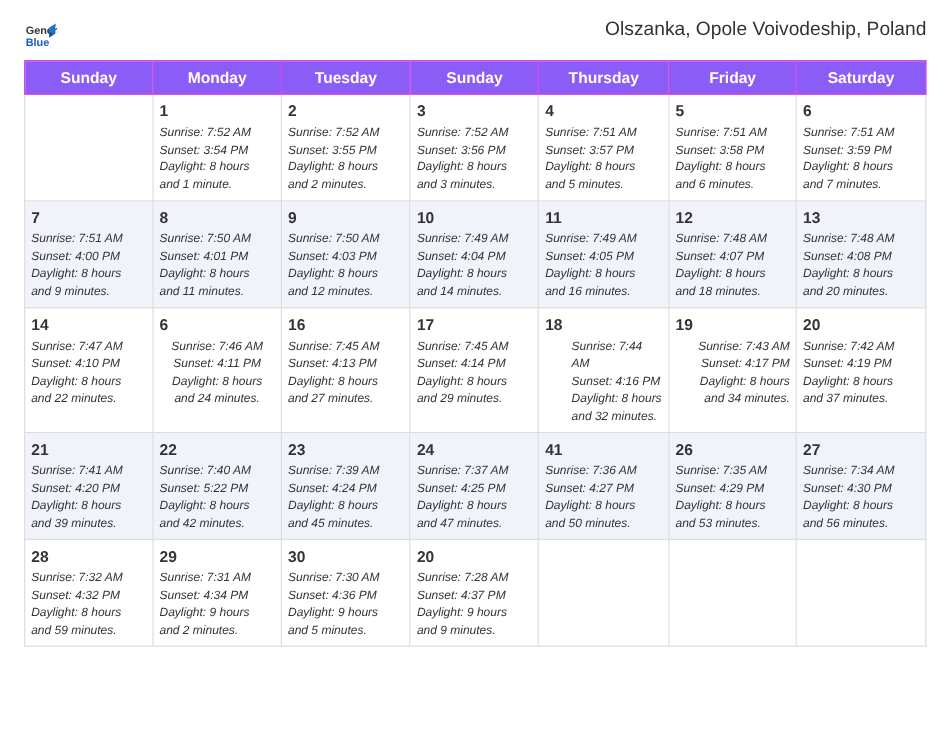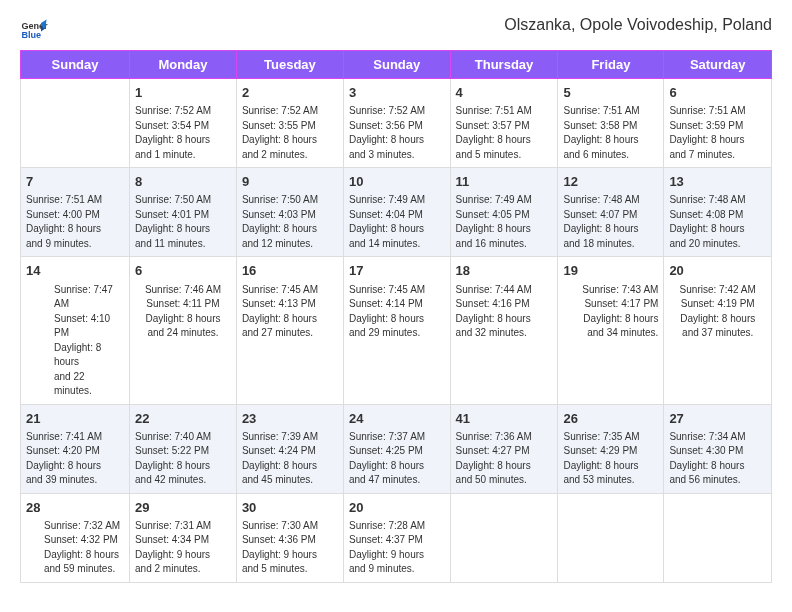--- a/index.html
+++ b/index.html
@@ -71,20 +71,21 @@
       font-size: 13px;
       font-weight: bold;
       color: #333;
       display: block;
       margin-bottom: 2px;
     }
     .day-info {
       font-size: 10px;
       color: #333;
       line-height: 1.45;
+      font-style: italic;
     }
     td.empty {
       background: #fff;
     }
     .calendar-table tr:last-child td {
       background: #f0f4fa;
     }
     .calendar-table tr:nth-child(odd) td {
       background: #fff;
     }
@@ -215,21 +216,21 @@
           <span class="day-number">13</span>
           <div class="day-info" style="white-space: pre-line;">Sunrise: 7:48 AM
 Sunset: 4:08 PM
 Daylight: 8 hours
 and 20 minutes.</div>
         </td>
       </tr>
       <tr class="row-odd">
         <td>
           <span class="day-number">14</span>
-          <div class="day-info" style="white-space: pre-line; margin-left: 28px;">Sunrise: 7:47 AM
+          <div class="day-info" style="white-space: pre-line;">Sunrise: 7:47 AM
 Sunset: 4:10 PM
 Daylight: 8 hours
 and 22 minutes.</div>
         </td>
         <td>
           <span class="day-number">6</span>
           <div class="day-info" style="white-space: pre-line; text-align: center;">Sunrise: 7:46 AM
 Sunset: 4:11 PM
 Daylight: 8 hours
 and 24 minutes.</div>
@@ -243,35 +244,35 @@
         </td>
         <td>
           <span class="day-number">17</span>
           <div class="day-info" style="white-space: pre-line;">Sunrise: 7:45 AM
 Sunset: 4:14 PM
 Daylight: 8 hours
 and 29 minutes.</div>
         </td>
         <td>
           <span class="day-number">18</span>
-          <div class="day-info" style="white-space: pre-line;">Sunrise: 7:44 AM
+          <div class="day-info" style="white-space: pre-line; margin-left: 22px;">Sunrise: 7:44 AM
 Sunset: 4:16 PM
 Daylight: 8 hours
 and 32 minutes.</div>
         </td>
         <td>
           <span class="day-number">19</span>
           <div class="day-info" style="white-space: pre-line; text-align: right;">Sunrise: 7:43 AM
 Sunset: 4:17 PM
 Daylight: 8 hours
 and 34 minutes.</div>
         </td>
         <td>
           <span class="day-number">20</span>
-          <div class="day-info" style="white-space: pre-line; text-align: center;">Sunrise: 7:42 AM
+          <div class="day-info" style="white-space: pre-line;">Sunrise: 7:42 AM
 Sunset: 4:19 PM
 Daylight: 8 hours
 and 37 minutes.</div>
         </td>
       </tr>
       <tr class="row-even">
         <td>
           <span class="day-number">21</span>
           <div class="day-info" style="white-space: pre-line;">Sunrise: 7:41 AM
 Sunset: 4:20 PM
@@ -317,21 +318,21 @@
           <span class="day-number">27</span>
           <div class="day-info" style="white-space: pre-line;">Sunrise: 7:34 AM
 Sunset: 4:30 PM
 Daylight: 8 hours
 and 56 minutes.</div>
         </td>
       </tr>
       <tr class="row-odd">
         <td>
           <span class="day-number">28</span>
-          <div class="day-info" style="white-space: pre-line; margin-left: 18px;">Sunrise: 7:32 AM
+          <div class="day-info" style="white-space: pre-line;">Sunrise: 7:32 AM
 Sunset: 4:32 PM
 Daylight: 8 hours
 and 59 minutes.</div>
         </td>
         <td>
           <span class="day-number">29</span>
           <div class="day-info" style="white-space: pre-line;">Sunrise: 7:31 AM
 Sunset: 4:34 PM
 Daylight: 9 hours
 and 2 minutes.</div>

